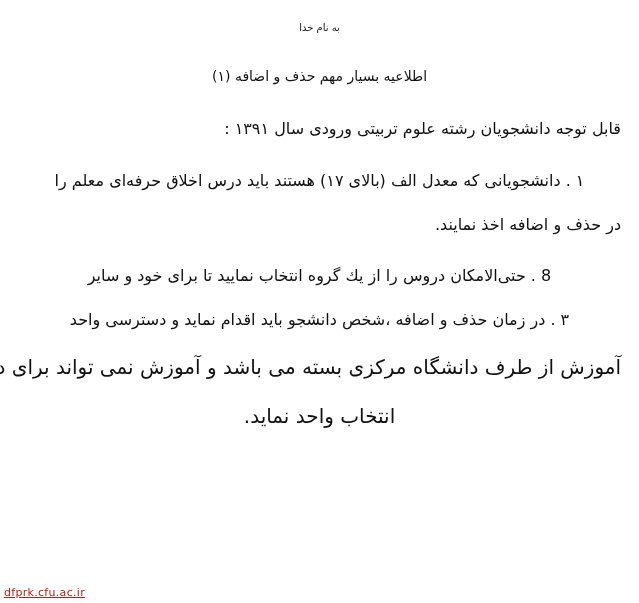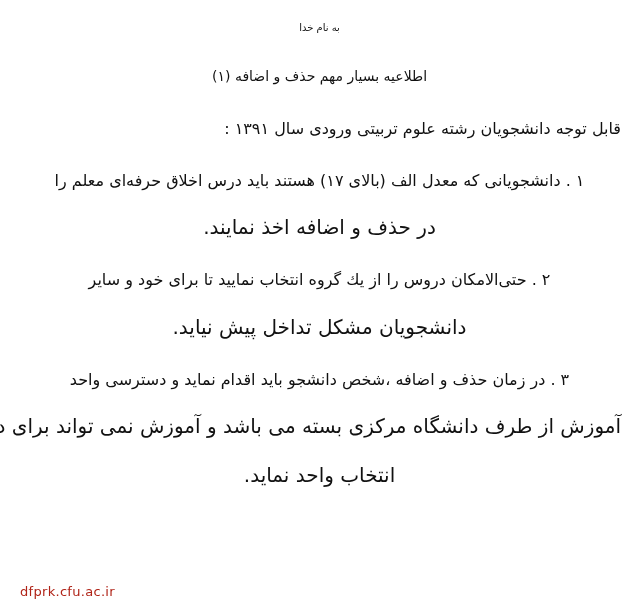--- a/index.html
+++ b/index.html
@@ -47,56 +47,57 @@
   }
   .para {
     margin-bottom: 0;
   }
   .para .l1 {
     margin-bottom: 26px;
     font-size: 16px;
   }
   .para .l2 {
     margin-bottom: 32px;
-    font-size: 20px;
+    font-size: 16px;
+    text-align: right;
   }
   .para .l3 {
     margin-bottom: 26px;
     font-size: 20px;
   }
   .watermark {
     position: absolute;
-    left: 20px;
+    left: 4px;
     bottom: 4px;
     font-family: "DejaVu Sans", sans-serif;
-    font-size: 13px;
+    font-size: 11px;
     color: #b02418;
     direction: ltr;
     letter-spacing: 0.3px;
+    text-decoration: underline;
   }
 </style>
 </head>
 <body>
 
 <div class="page">
 
   <p class="line bismillah">به نام خدا</p>
 
   <p class="line title">اطلاعیه بسیار مهم حذف و اضافه (۱)</p>
 
   <p class="line subtitle">قابل توجه دانشجویان رشته علوم تربیتی ورودی سال ۱۳۹۱ :</p>
 
   <div class="para">
     <p class="line l1">۱ . دانشجویانی که معدل الف (بالای ۱۷) هستند باید درس اخلاق حرفه‌ای معلم را</p>
     <p class="line l2">در حذف و اضافه اخذ نمایند.</p>
   </div>
 
   <div class="para">
-    <p class="line l1">۲ . حتی‌الامکان دروس را از یك گروه انتخاب نمایید تا برای خود و سایر</p>
-    <p class="line l2">دانشجویان مشکل تداخل پیش نیاید.</p>
+    <p class="line l1">8 . حتی‌الامکان دروس را از یك گروه انتخاب نمایید تا برای خود و سایر</p>
   </div>
 
   <div class="para">
     <p class="line l1">۳ . در زمان حذف و اضافه ،شخص دانشجو باید اقدام نماید و دسترسی واحد</p>
     <p class="line l3">آموزش از طرف دانشگاه مرکزی بسته می باشد و آموزش نمی تواند برای دانشجو</p>
     <p class="line l3">انتخاب واحد نماید.</p>
   </div>
 
   <div class="watermark" style="color: rgb(176, 36, 24);">dfprk.cfu.ac.ir</div>
 

